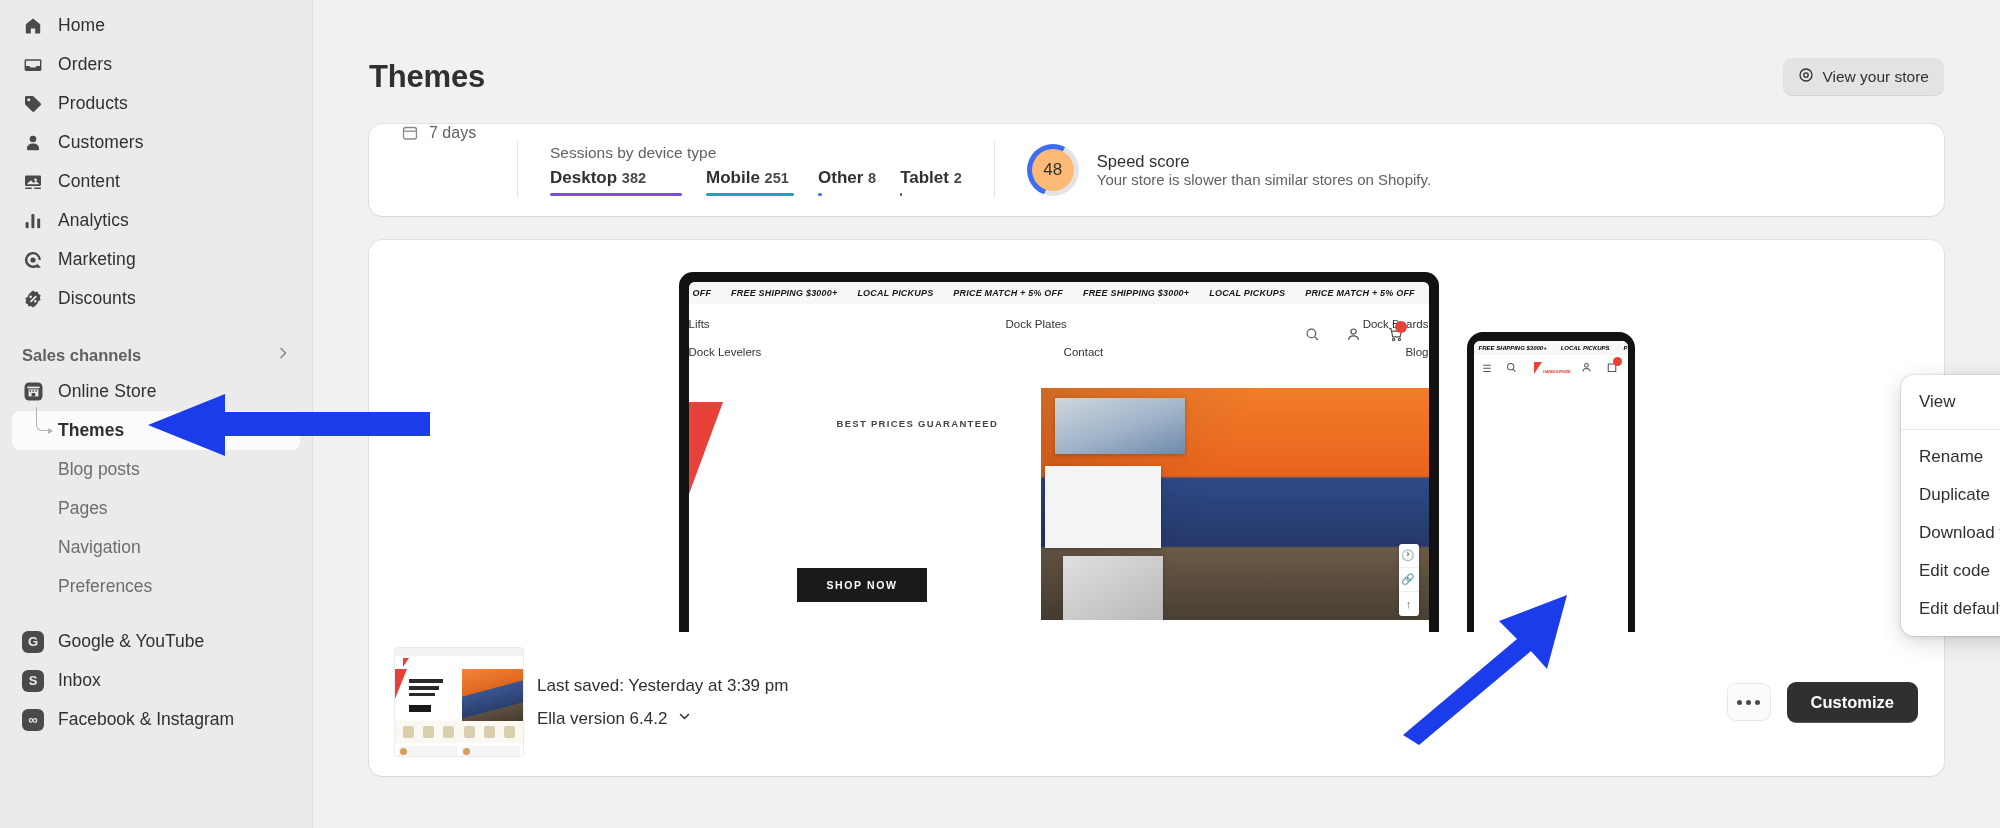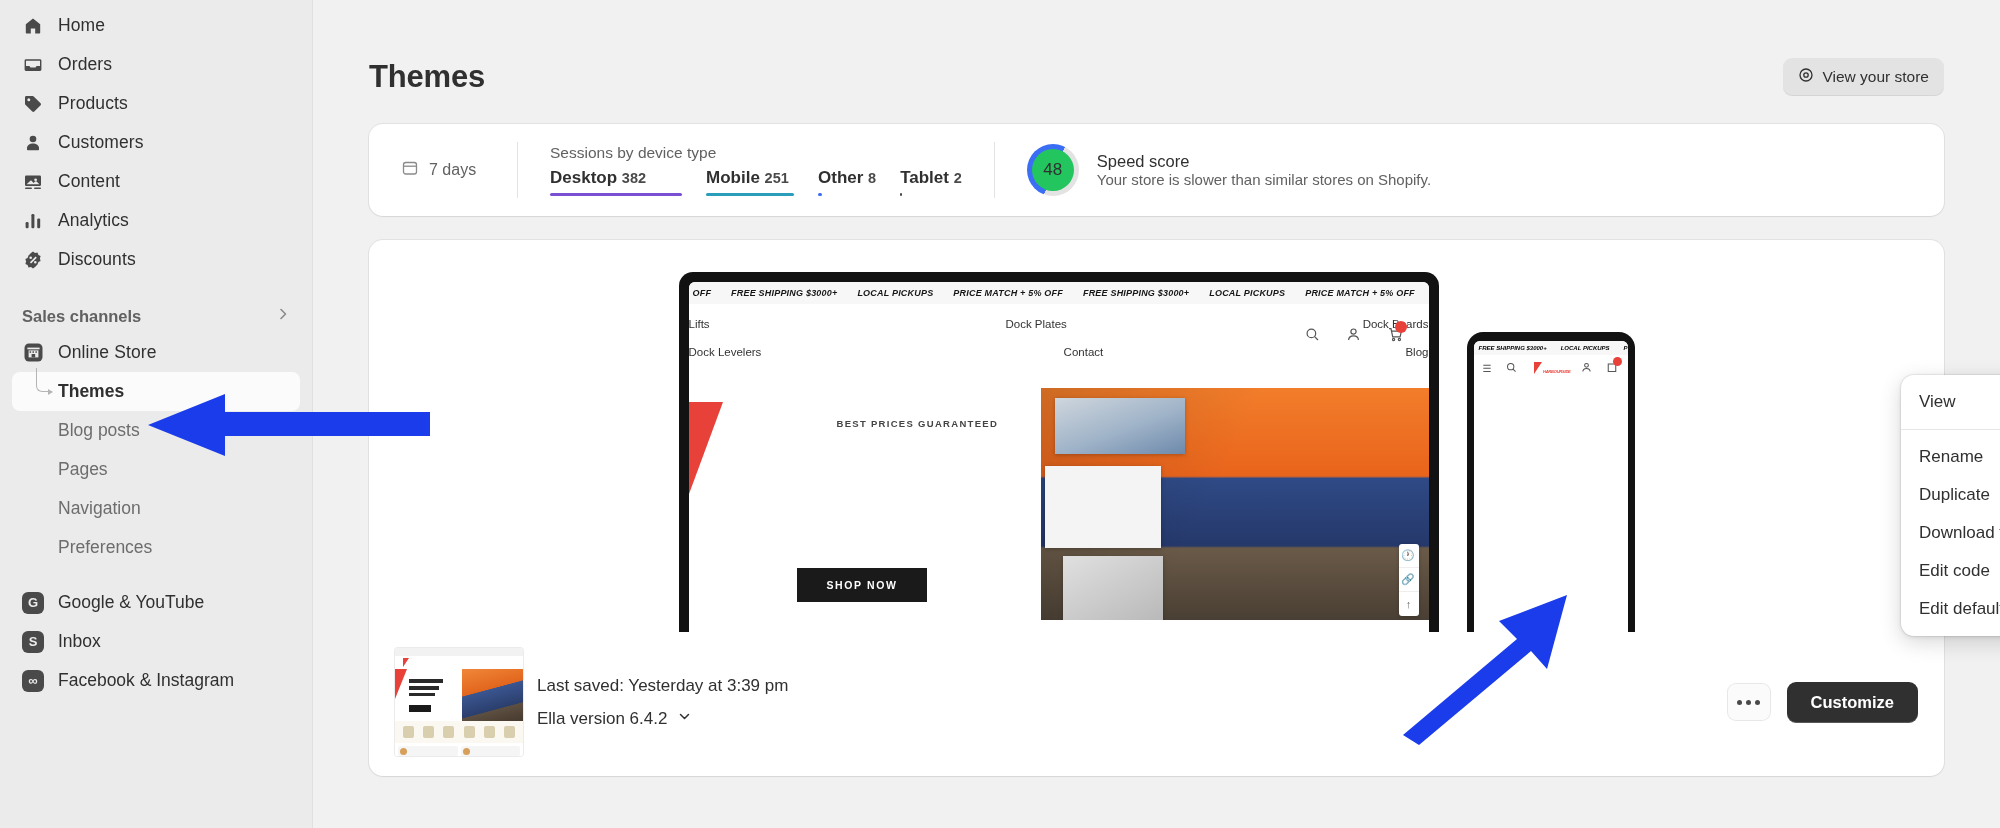--- a/index.html
+++ b/index.html
@@ -75,35 +75,35 @@
   }
 
   .card {
     margin: 28px 56px 0 56px;
     background:#fff; border-radius:14px;
     box-shadow: 0 0 0 1px rgba(0,0,0,.06), 0 1px 2px rgba(0,0,0,.06);
   }
 
   
   .stats { display:flex; align-items:stretch; height: 92px; }
-  .stats .seg { display:flex; align-items:center; padding: 0 32px; }
+  .stats .seg { display:flex; align-items:flex-start; padding: 0 32px; }
   .seg.days { gap:10px; width: 148px; color:#616161; font-size:16px; }
   .divider { width:1px; background:#e3e3e3; margin: 18px 0; }
   .seg.devices { flex-direction:column; align-items:flex-start; justify-content:center; gap:6px; flex:0 0 auto; }
   .devices-title { font-size:15.5px; color:#616161; }
   .devices-row { display:flex; align-items:flex-end; gap:24px; }
   .device { display:flex; flex-direction:column; gap:5px; }
   .device .txt { font-size:17px; color:#303030; font-weight:700; white-space:nowrap; }
   .device .txt .n { font-weight:700; font-size:14.5px; color:#4a4a4a; }
   .device .bar { height:3.5px; border-radius:2px; }
   .seg.speed { gap:18px; align-items:center; flex:1; }
   .gauge { position:relative; width:52px; height:52px; flex:0 0 52px; }
   .gauge .ring { position:absolute; inset:0; border-radius:50%;
                  background: conic-gradient(from 200deg, #3b6ef5 0% 52%, #e3e3e3 52% 100%); }
-  .gauge .hole { position:absolute; inset:5px; border-radius:50%; background:#22c55e;
+  .gauge .hole { position:absolute; inset:5px; border-radius:50%; background:#fdba74;
                  display:flex; align-items:center; justify-content:center;
                  font-size:17px; color:#303030; font-weight:500; }
   .speed-txt { display:flex; flex-direction:column; }
   .speed-title { font-size:16.5px; color:#303030; }
   .speed-sub { font-size:15px; color:#616161; }
 
   
   .theme-card { margin-top: 24px; padding: 0; overflow: visible; position: relative; }
   .preview-wrap { position:relative; height: 392px; display:flex; align-items:flex-end; justify-content:center; gap: 28px; overflow:hidden;
                   border-radius:14px 14px 0 0; }
@@ -247,20 +247,30 @@
       <span class="ico">
         <svg width="20" height="20" viewBox="0 0 20 20" fill="currentColor">
             <rect x="2.6" y="11" width="3" height="6.2" rx="1.2"></rect>
             <rect x="8.4" y="3" width="3" height="14.2" rx="1.2"></rect>
             <rect x="14.2" y="7.4" width="3" height="9.8" rx="1.2"></rect>
           </svg>
       </span>
       <span class="lbl">Analytics</span>
     </div>
 
+    <div class="nav-item">
+      <span class="ico">
+        <svg width="20" height="20" viewBox="0 0 20 20" fill="currentColor">
+            <path d="M10 2a8 8 0 1 0 4.6 14.5l-1.4-2A5.6 5.6 0 1 1 15.6 10h2.3A8 8 0 0 0 10 2z"></path>
+            <circle cx="10" cy="10" r="2.6"></circle>
+            <path d="M11.6 11.3 18 17.6l-4.3.4.3-4.3z"></path>
+          </svg>
+      </span>
+      <span class="lbl">Marketing</span>
+    </div>
 
     <div class="nav-item">
       <span class="ico">
         <svg width="20" height="20" viewBox="0 0 20 20" fill="currentColor">
             <path d="M10 1.4 12 3l2.5-.4.9 2.3 2.2 1.2-.7 2.4.7 2.4-2.2 1.2-.9 2.3L12 17l-2 1.6L8 17l-2.5.4-.9-2.3-2.2-1.2.7-2.4-.7-2.4 2.2-1.2.9-2.3L8 3l2-1.6zm2.6 5.1L6.9 12.2l1.2 1.2 5.7-5.7-1.2-1.2zM7.7 6.4a1.3 1.3 0 1 0 0 2.6 1.3 1.3 0 0 0 0-2.6zm4.6 4.6a1.3 1.3 0 1 0 0 2.6 1.3 1.3 0 0 0 0-2.6z"></path>
           </svg>
       </span>
       <span class="lbl">Discounts</span>
     </div>
 

